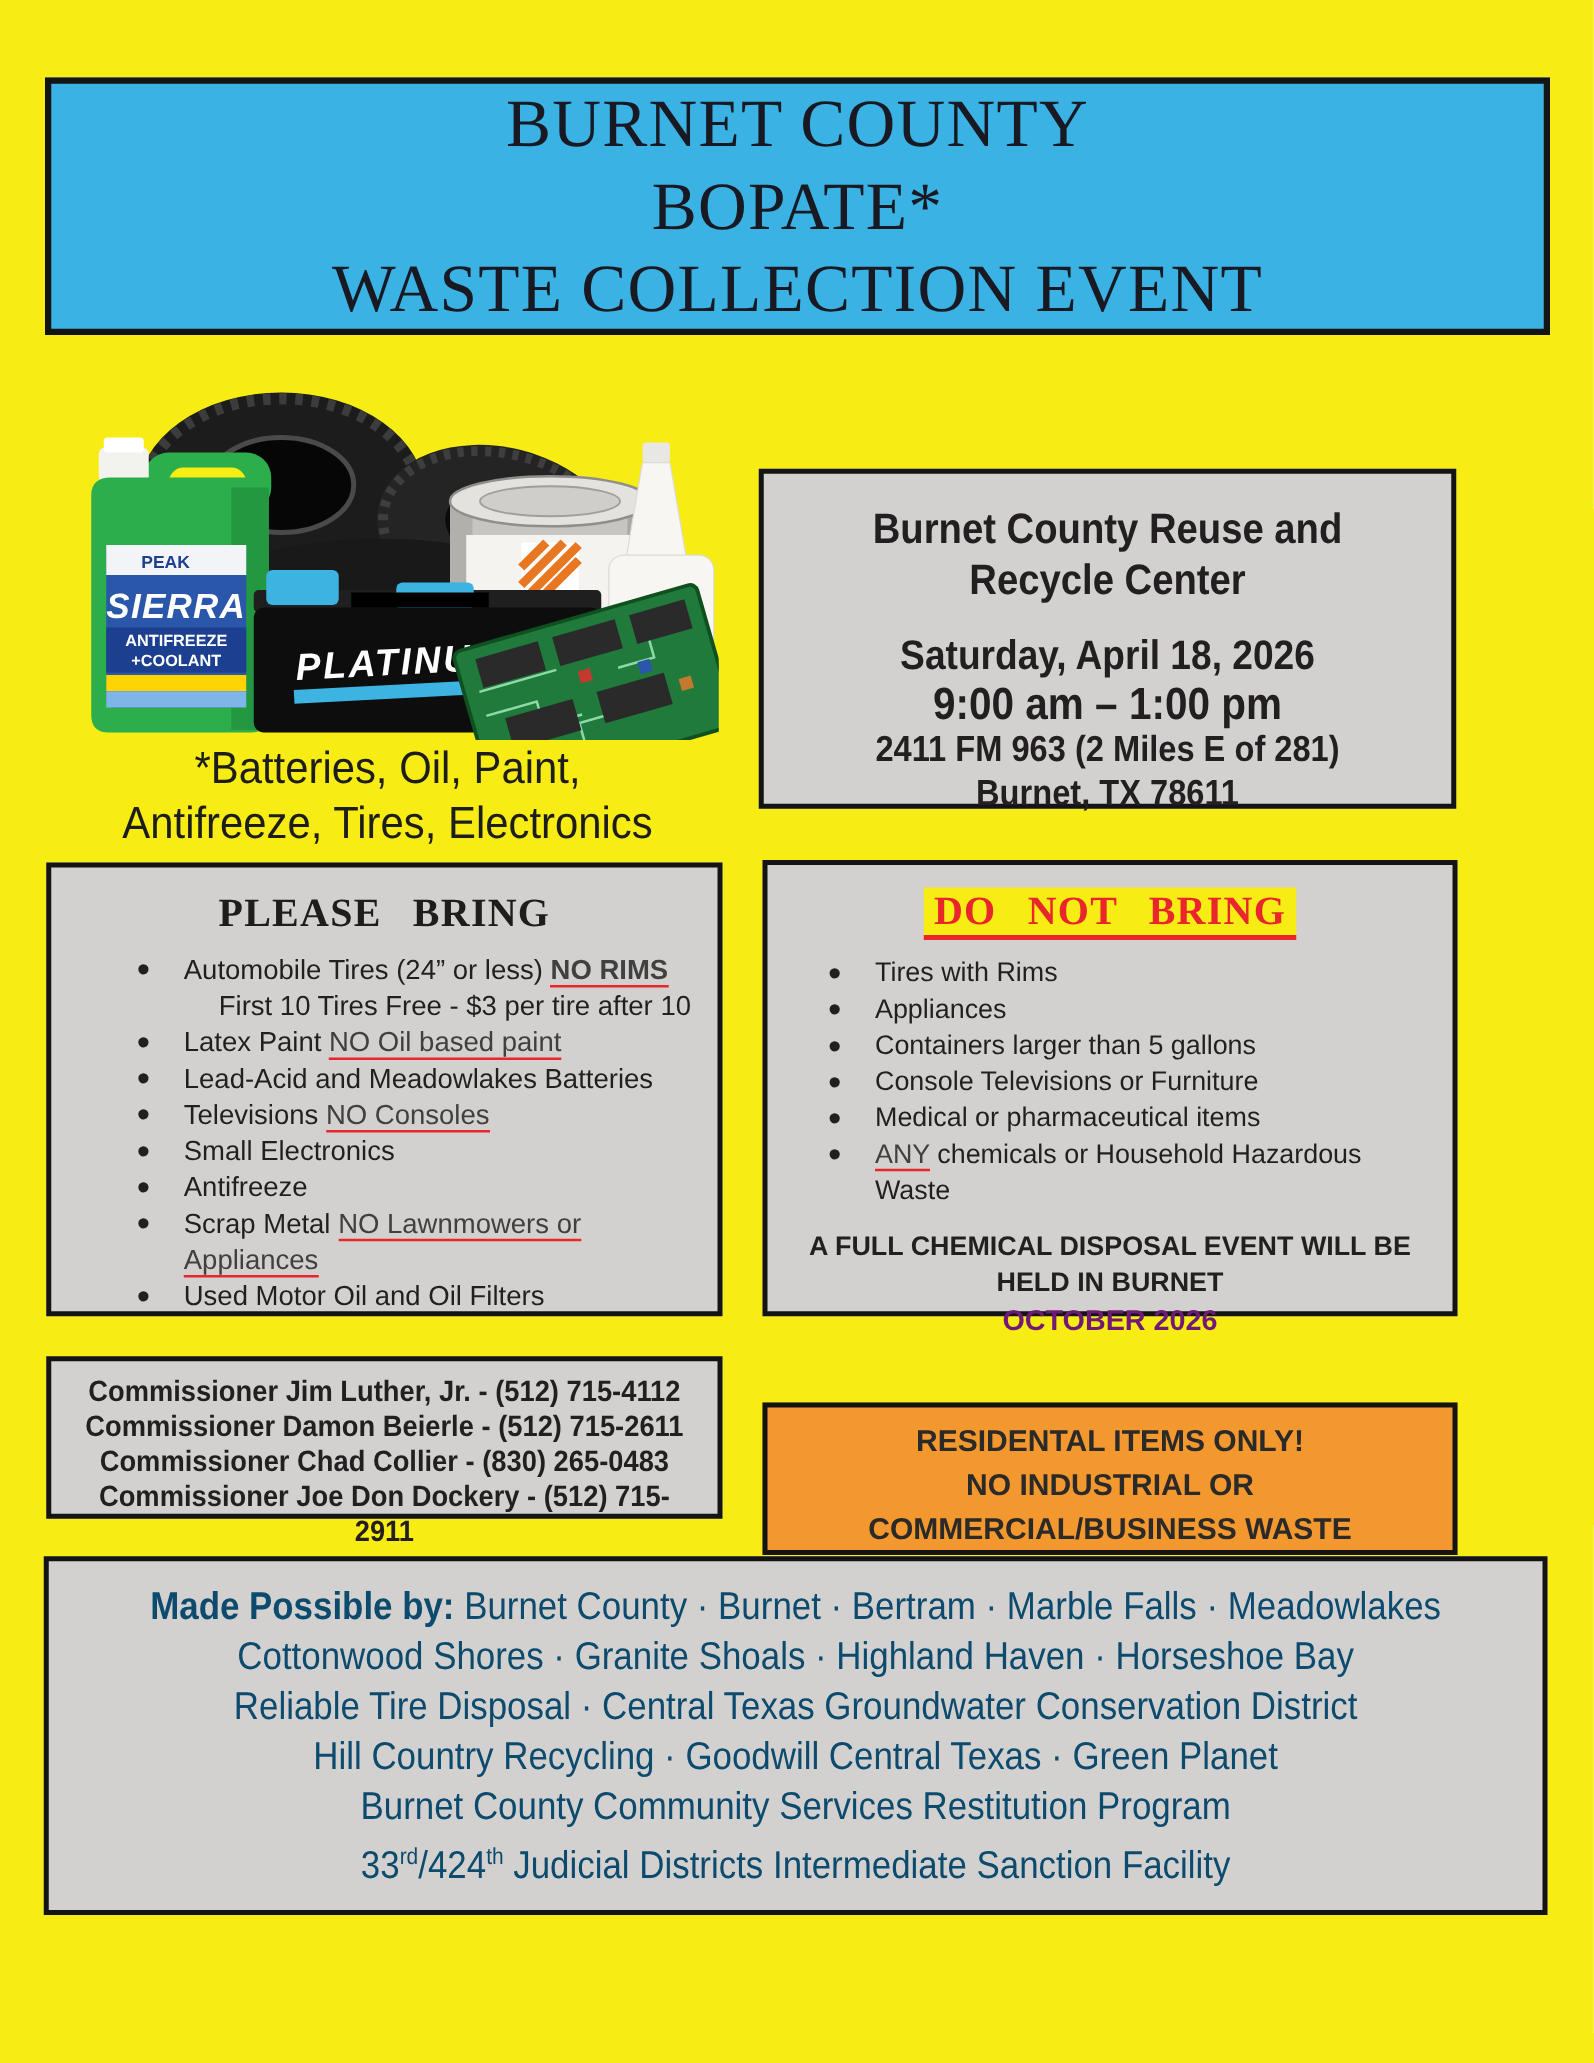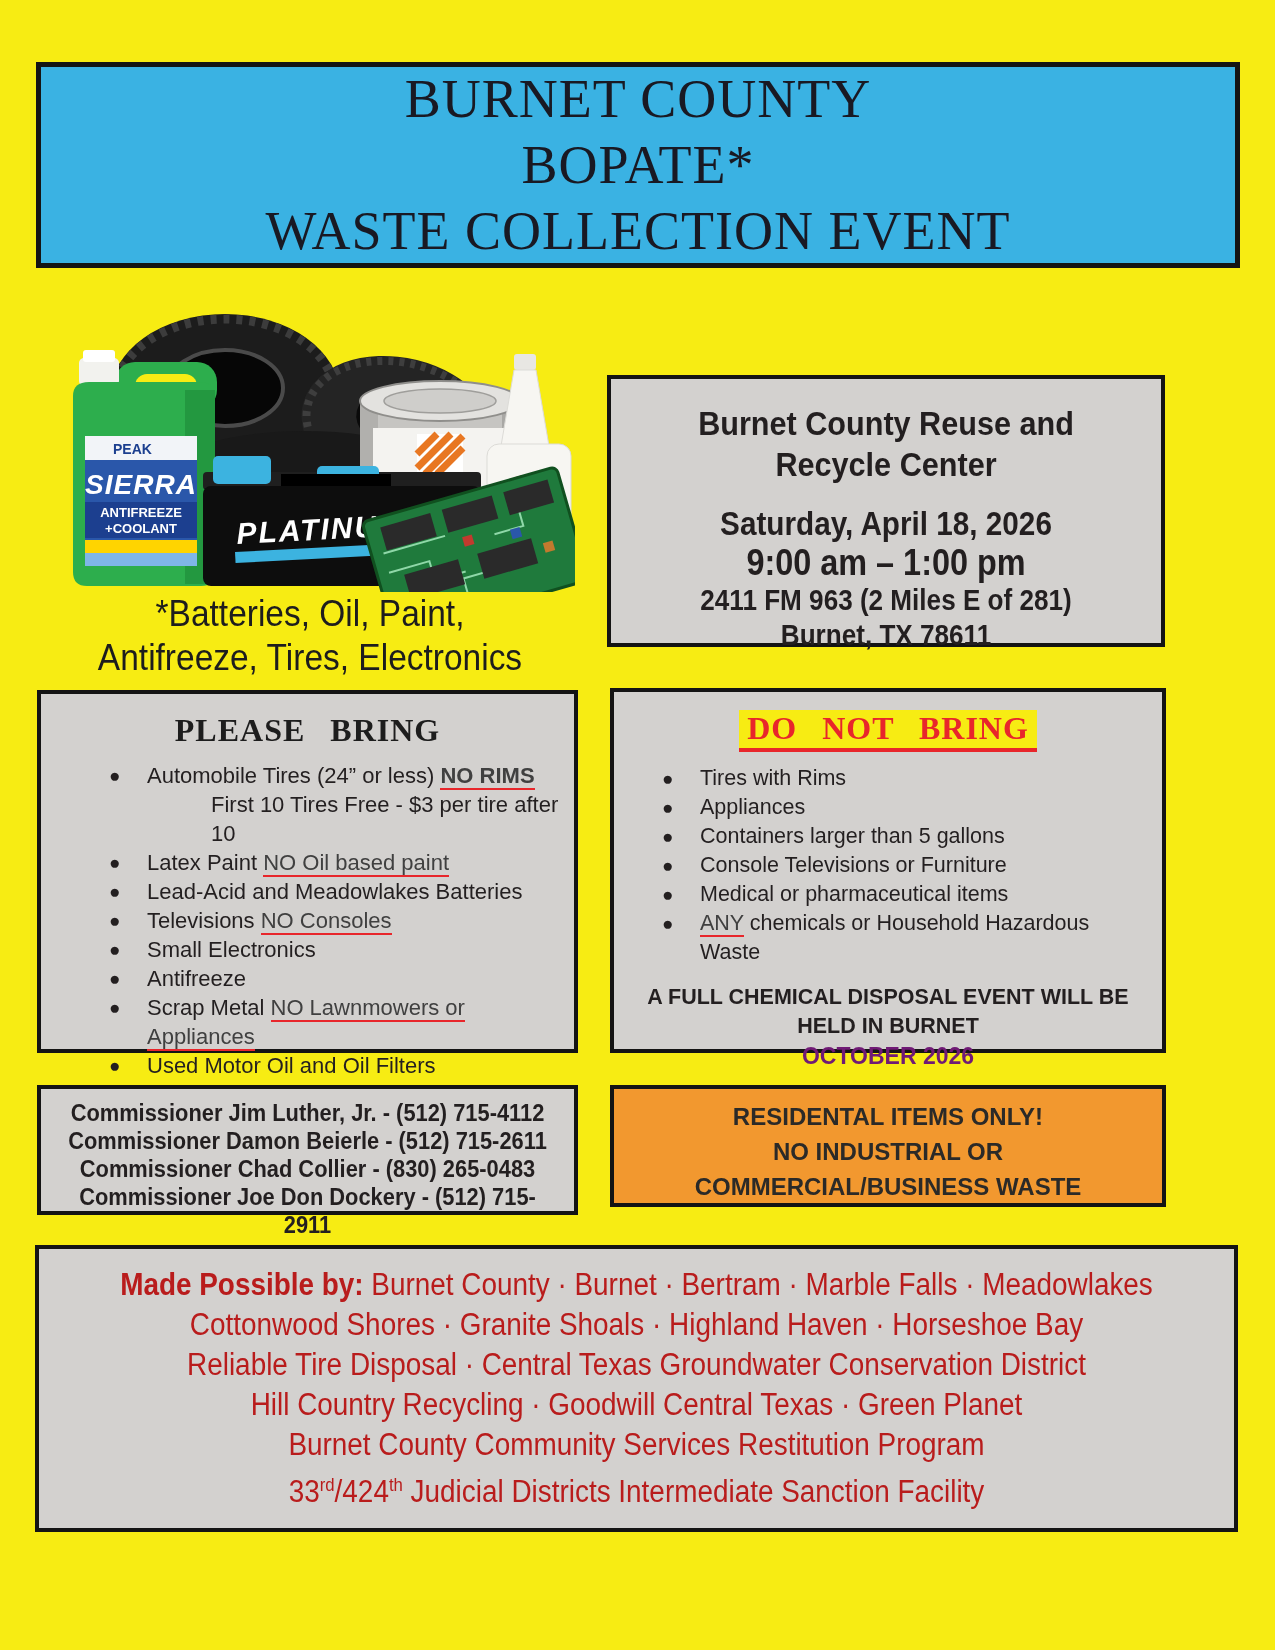--- a/index.html
+++ b/index.html
@@ -47,42 +47,42 @@
     color:#e8262b;background:#f7ec13;border-bottom:4px solid #e8262b;
     display:inline-block;padding:0 8px 1px 8px;
   }
   .blist{list-style:none;margin:12px 0 0 0;padding:0 8px 0 0;}
   .blist li{display:flex;font-size:22px;line-height:29px;}
   #please-box .blist li{margin-left:68px;}
   #donot-box .blist li{margin-left:48px;font-size:21.5px;}
   .b{flex:0 0 38px;font-size:19px;}
   .red-u{color:#404040;border-bottom:2px solid #e8262b;padding-bottom:0;}
   .bold{font-weight:bold;}
-  .sub{margin-left:102px;font-size:22px;line-height:29px;}
+  .sub{margin-left:66px;font-size:22px;line-height:29px;}
   .notice{font-weight:bold;text-align:center;font-size:21.5px;line-height:29px;margin-top:16px;}
   .notice-date{color:#701a75;font-weight:bold;text-align:center;font-size:23px;line-height:31px;}
   
   .comm-box{
     position:absolute;left:37px;top:1085px;width:541px;height:130px;
     background:#d3d1cf;border:4px solid #141414;box-sizing:border-box;
     text-align:center;padding-top:10px;
   }
   .comm-box div{font-size:23.5px;line-height:28px;font-weight:bold;}
   
   .res-box{
-    position:absolute;left:610px;top:1085px;width:556px;height:122px;
+    position:absolute;left:610px;top:1122px;width:556px;height:122px;
     background:#f2982f;border:4px solid #141414;box-sizing:border-box;
     text-align:center;padding-top:10px;color:#2b2a28;
   }
   .res-box div{font-size:24px;line-height:35px;font-weight:bold;}
   
   .sponsors-box{
     position:absolute;left:35px;top:1245px;width:1203px;height:287px;
     background:#d3d1cf;border:4px solid #141414;box-sizing:border-box;
-    text-align:center;padding-top:16px;color:#b91c1c;
+    text-align:center;padding-top:16px;color:#0c4a6e;
   }
   .sponsors-box .line{font-size:31px;line-height:40px;}
   .sponsors-box .intro{font-weight:bold;}
   sup{font-size:60%;vertical-align:super;}
 </style>
 </head>
 <body>
 
 <div class="page">
 

